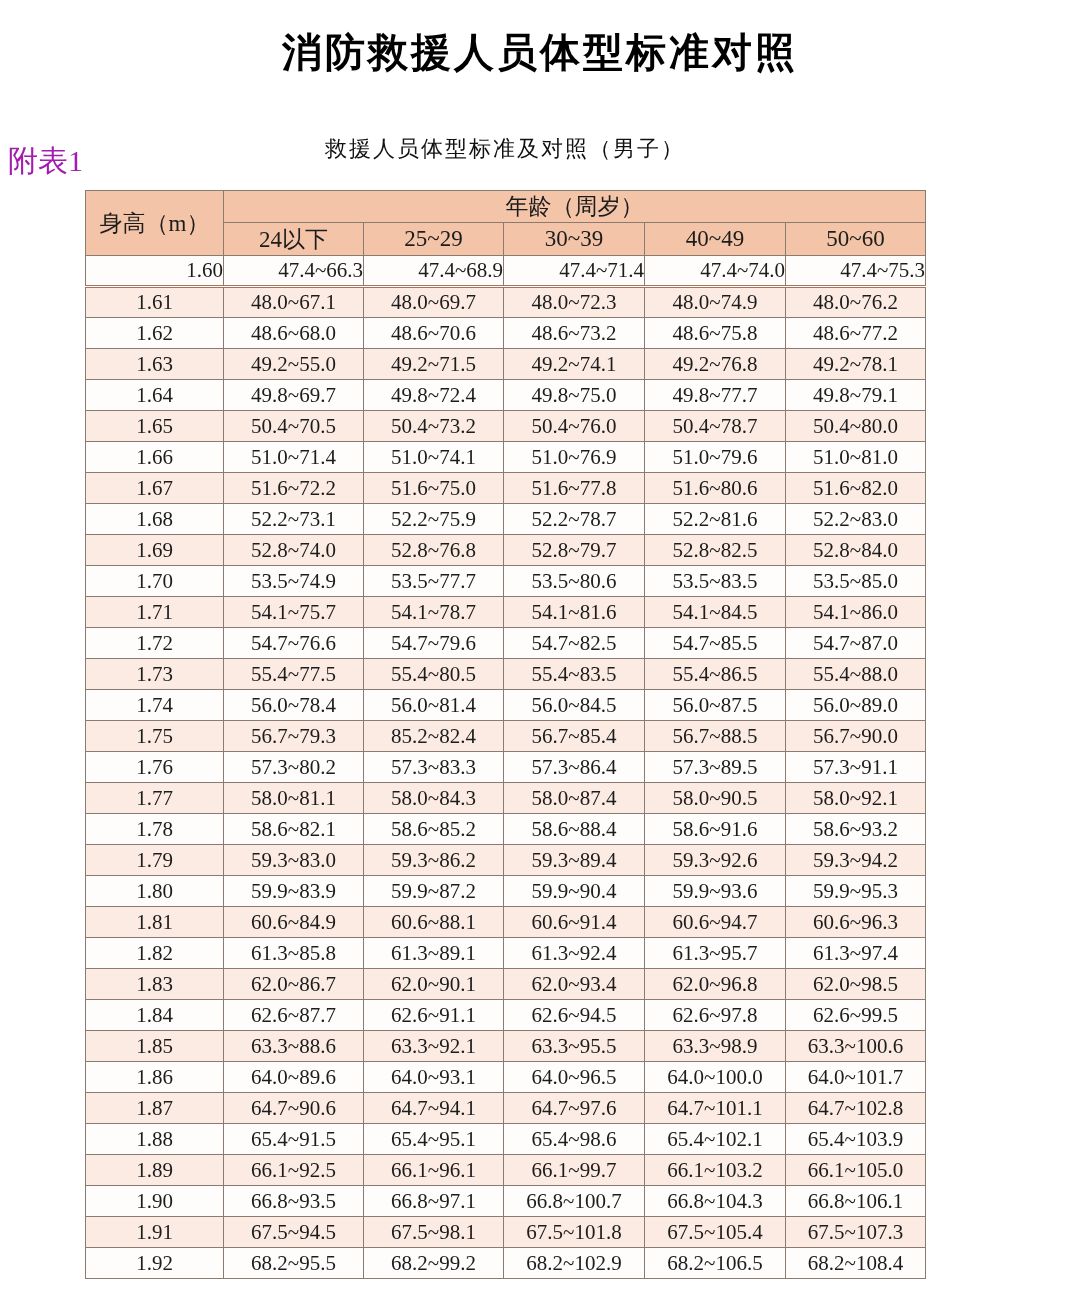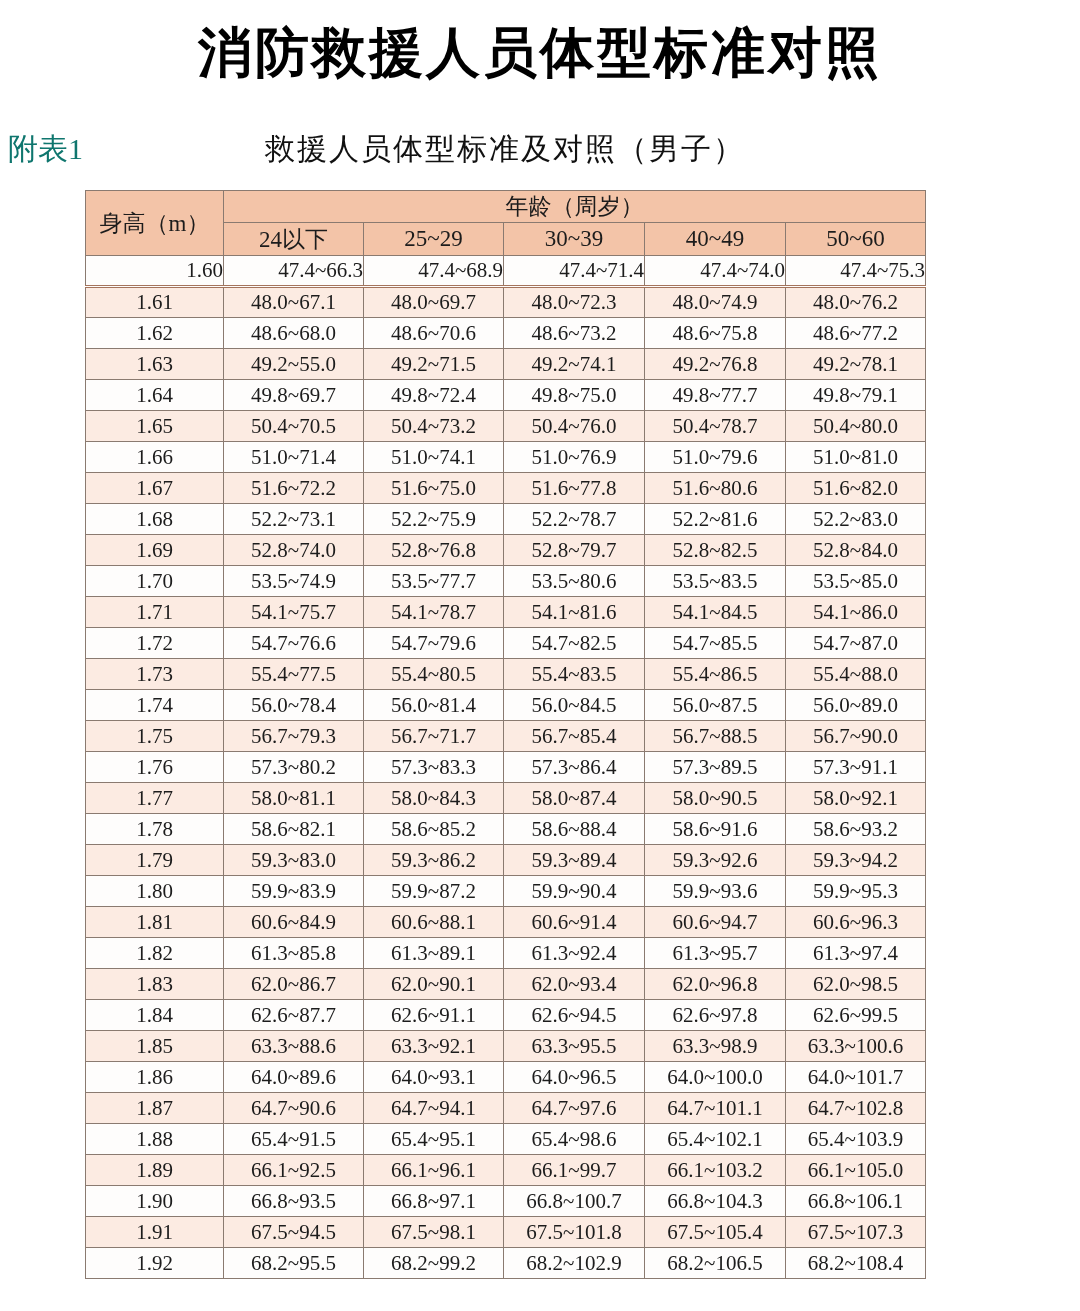--- a/index.html
+++ b/index.html
@@ -17,44 +17,44 @@
     height:1311px;
     background:#ffffff;
     font-family:"Liberation Serif","DejaVu Serif",serif;
     color:var(--text);
   }
   .page{position:relative;width:1080px;height:1311px;overflow:hidden;}
   .title{
     margin:0;
     padding-top:22px;
     text-align:center;
-    font-size:54px;
+    font-size:40px;
     line-height:62px;
     font-weight:900;
     letter-spacing:3px;
     color:#000;
   }
   .caption-row{
     position:relative;
     margin-top:44px;
     height:42px;
   }
   .table-label{
     position:absolute;
     left:8px;
-    top:0;
+    top:12px;
     font-size:30px;
     line-height:42px;
-    color:#0f766e;
+    color:#a21caf;
   }
   .caption-center{
     margin-left:85px;
     width:840px;
     text-align:center;
-    font-size:30px;
+    font-size:22px;
     line-height:42px;
     letter-spacing:2px;
     color:#111;
   }
   table.body-table{
     margin:20px 0 0 85px;
     width:840px;
     border-collapse:collapse;
     table-layout:fixed;
   }
@@ -231,21 +231,21 @@
       <td>1.74</td>
       <td>56.0~78.4</td>
       <td>56.0~81.4</td>
       <td>56.0~84.5</td>
       <td>56.0~87.5</td>
       <td>56.0~89.0</td>
     </tr>
         <tr class="tint">
       <td>1.75</td>
       <td>56.7~79.3</td>
-      <td>56.7~71.7</td>
+      <td>85.2~82.4</td>
       <td>56.7~85.4</td>
       <td>56.7~88.5</td>
       <td>56.7~90.0</td>
     </tr>
         <tr>
       <td>1.76</td>
       <td>57.3~80.2</td>
       <td>57.3~83.3</td>
       <td>57.3~86.4</td>
       <td>57.3~89.5</td>

